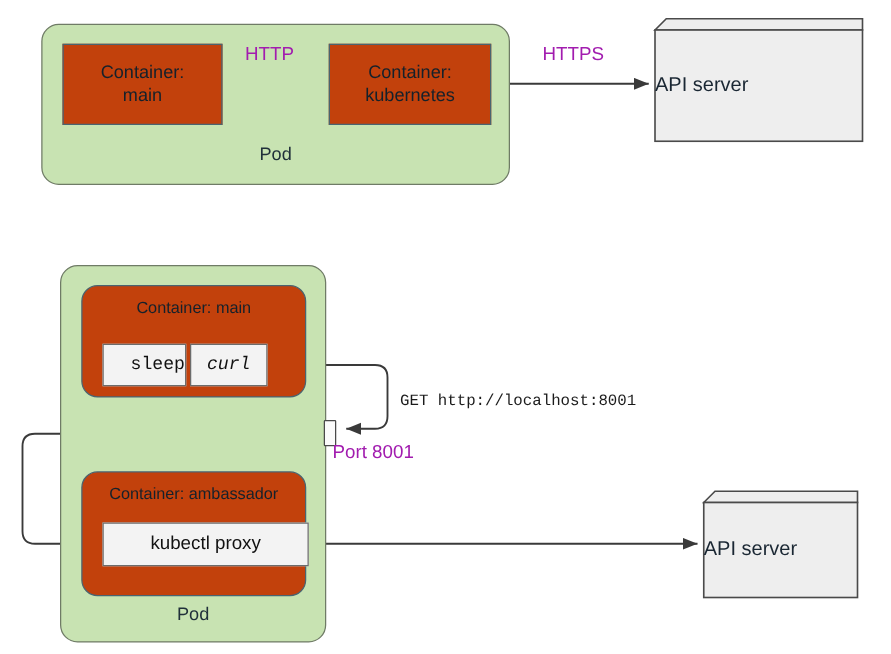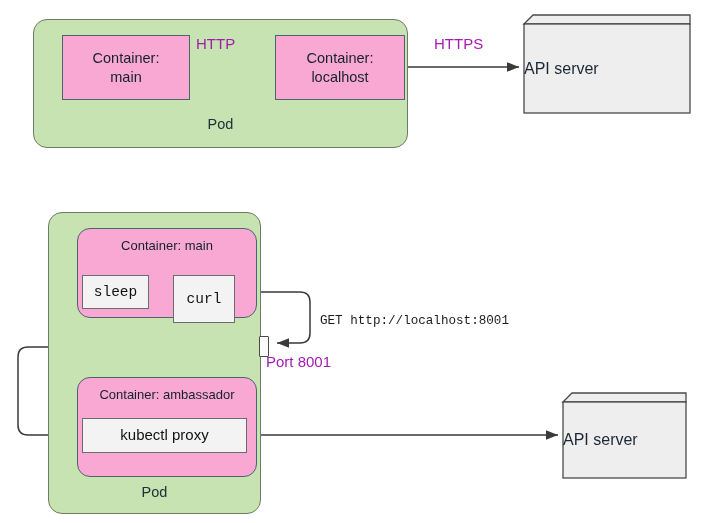--- a/index.html
+++ b/index.html
@@ -9,21 +9,21 @@
   svg.layer{position:absolute;left:0;top:0;width:713px;height:523px;pointer-events:none;}
 
   .box{position:absolute;box-sizing:border-box;display:flex;align-items:center;
        justify-content:center;text-align:center;line-height:1.25;}
 
   .pod{background:#c8e3b2;border:1.3px solid #6f7b66;border-radius:14px;
        align-items:flex-end;justify-content:center;}
   .pod-label{position:absolute;left:0;right:0;text-align:center;
              font-size:14.5px;color:#20303a;}
 
-  .container-box{background:#f9a8d4;border:1.4px solid #4a6470;font-size:14.5px;color:#15212b;margin-left:12px;}
+  .container-box{background:#c2410c;border:1.4px solid #4a6470;font-size:14.5px;color:#15212b;}
   .container-box.sub{align-items:flex-start;padding-top:9px;font-size:13px;border-radius:13px;}
 
   .proc{background:#f3f3f3;border:1.5px solid #6c6c6c;
         font-family:"Liberation Mono", monospace;font-size:14.5px;color:#111;}
   .proc.sans{font-family:"Liberation Sans", sans-serif;font-size:15px;}
 
   .srv-wrap{position:absolute;}
   .srv-label{position:absolute;left:0;right:0;text-align:left;font-size:16px;color:#1a2733;}
 
   .edge-label{position:absolute;font-size:15px;color:#a21caf;white-space:nowrap;}
@@ -79,44 +79,44 @@
     <div class="pod-label" style="bottom:14px;">Pod</div>
   </div>
 
   <div class="box container-box" style="left:50px;top:35px;width:128px;height:65px;flex-direction:column;">
     <span>Container:</span>
     <span>main</span>
   </div>
 
   <div class="box container-box" style="left:263px;top:35px;width:130px;height:65px;flex-direction:column;">
     <span>Container:</span>
-    <span>localhost</span>
+    <span>kubernetes</span>
   </div>
 
   <div class="edge-label" style="left:196px;top:35px;">HTTP</div>
 
   <div class="edge-label" style="left:434px;top:35px;">HTTPS</div>
 
   <div class="srv-wrap" style="left:524px;top:24px;width:166px;height:89px;">
     <div class="srv-label" style="top:36px;">API server</div>
   </div>
 
   <div class="box pod" style="left:48px;top:212px;width:213px;height:302px;">
     <div class="pod-label" style="bottom:12px;">Pod</div>
   </div>
 
   <div class="box container-box sub" style="left:65px;top:228px;width:180px;height:90px;">
     <span>Container: main</span>
   </div>
 
-  <div class="box proc" style="left:82px;top:275px;width:67px;height:34px;">
+  <div class="box proc" style="left:82px;top:275px;width:67px;height:34px;justify-content:flex-end;">
     <span>sleep</span>
   </div>
 
-  <div class="box proc" style="left:173px;top:275px;width:62px;height:48px;">
+  <div class="box proc" style="left:152px;top:275px;width:62px;height:34px;font-style:italic;">
     <span>curl</span>
   </div>
 
   <div class="port" style="left:259px;top:336px;width:8px;height:19px;"></div>
   <div class="edge-label" style="left:266px;top:353px;">Port 8001</div>
 
   <div class="mono-label" style="left:320px;top:312px;">GET http://localhost:8001</div>
 
   <div class="box container-box sub" style="left:65px;top:377px;width:180px;height:100px;">
     <span>Container: ambassador</span>

